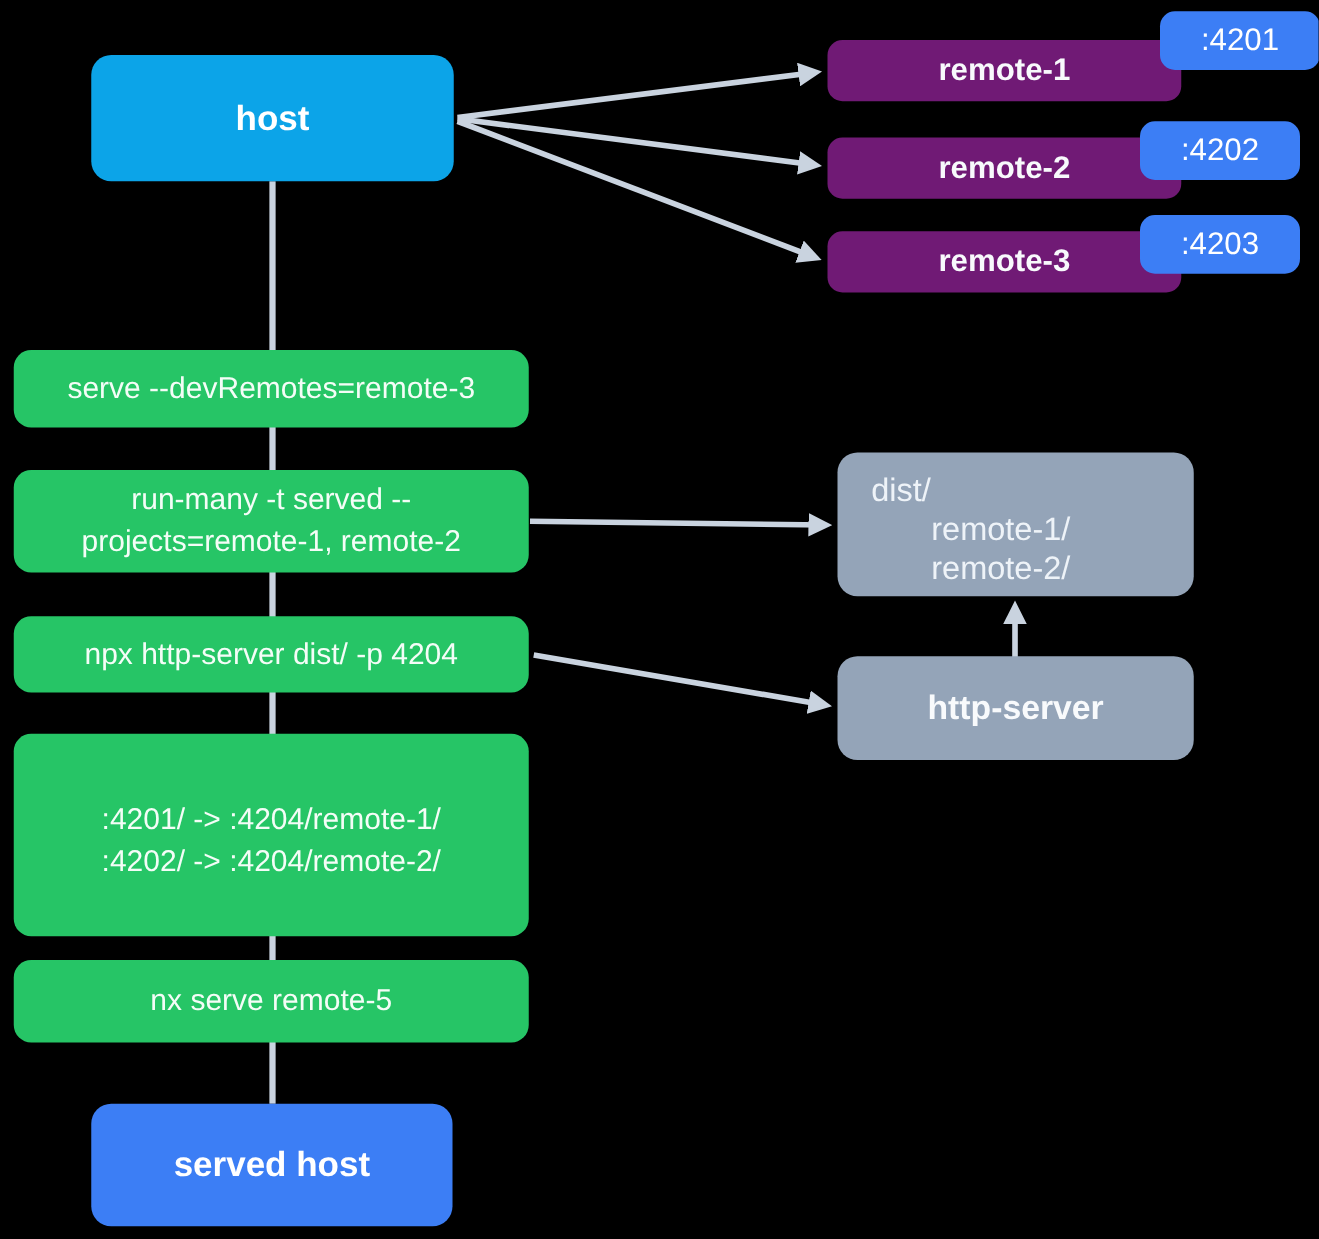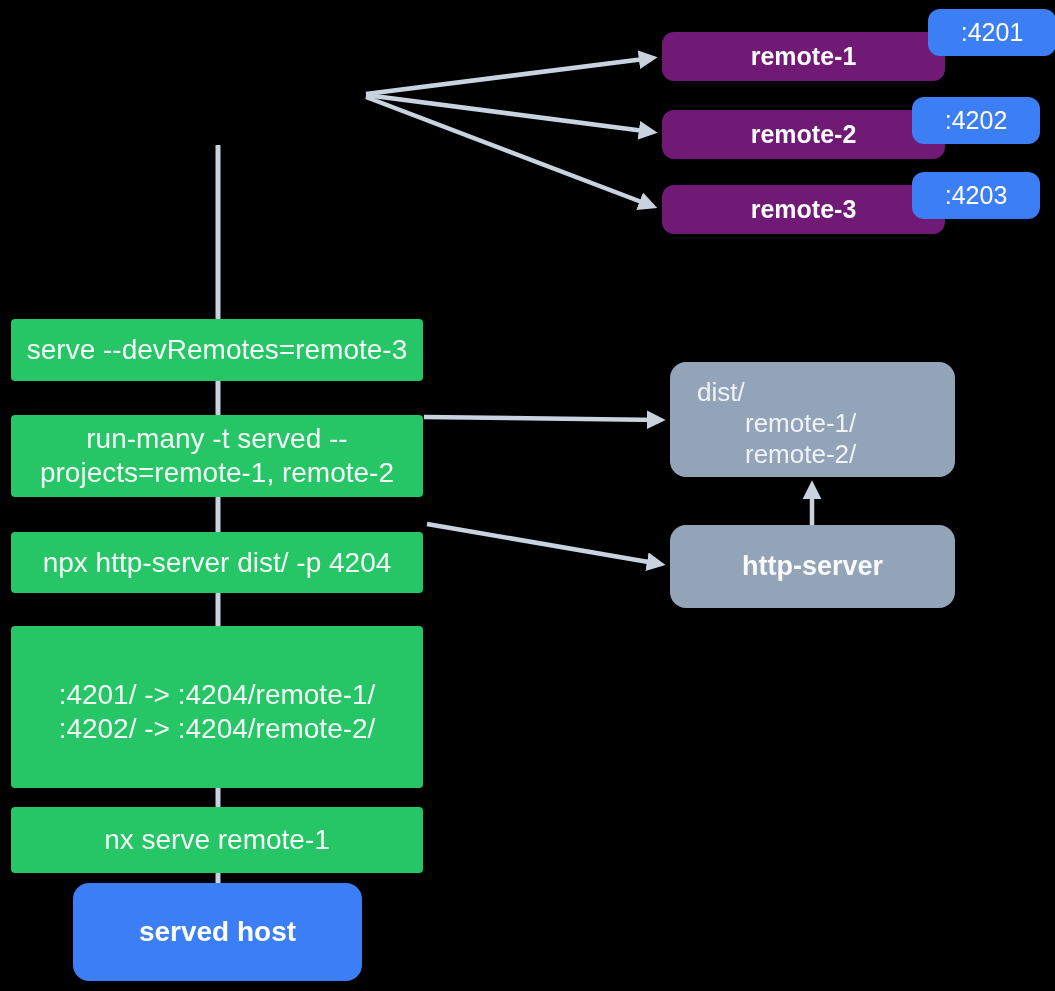--- a/index.html
+++ b/index.html
@@ -56,26 +56,25 @@
     background: #3C7EF5; border-radius: 12px;
     display: flex; align-items: center; justify-content: center;
     color: #ffffff; font-size: 25px; font-weight: 500;
   }
   .badge-1 { top: 9px; margin-left: 16px; }
   .badge-2 { top: 97px; }
   .badge-3 { top: 172px; }
   .cmd {
     position: absolute; z-index: 1;
     left: 11px; width: 412px;
-    background: #26C566; border-radius: 4px;
+    background: #26C566; border-radius: 14px;
     display: flex; flex-direction: column;
     align-items: center; justify-content: center;
-    color: #F4FDF7; font-size: 28px; line-height: 34px;
+    color: #F4FDF7; font-size: 24px; line-height: 34px;
     text-align: center;
-    margin-top: 39px;
   }
   .cmd-serve        { top: 280px; height: 62px; }
   .cmd-run-many     { top: 376px; height: 82px; }
   .cmd-http-server  { top: 493px; height: 61px; }
   .cmd-create-proxies { top: 587px; height: 148px; justify-content: flex-start; padding-top: 14px; }
   .cmd-nx-serve     { top: 768px; height: 66px; }
   .proxy-gap { height: 38px; }
   .node-dist {
     left: 670px; top: 362px; width: 285px; height: 115px;
     background: #94A4B8; border-radius: 16px;
@@ -105,20 +104,23 @@
     </defs>
     <line x1="218" y1="145" x2="218" y2="883" stroke="#C9D3DF" stroke-width="5"></line>
     <line x1="366" y1="94" x2="652" y2="58" stroke="#C9D3DF" stroke-width="4.5" marker-end="url(#arrowhead)"></line>
     <line x1="366" y1="95" x2="652" y2="132" stroke="#C9D3DF" stroke-width="4.5" marker-end="url(#arrowhead)"></line>
     <line x1="366" y1="97" x2="652" y2="206" stroke="#C9D3DF" stroke-width="4.5" marker-end="url(#arrowhead)"></line>
     <line x1="424" y1="417" x2="660" y2="420" stroke="#C9D3DF" stroke-width="4.5" marker-end="url(#arrowhead)"></line>
     <line x1="427" y1="524" x2="660" y2="564" stroke="#C9D3DF" stroke-width="4.5" marker-end="url(#arrowhead)"></line>
     <line x1="812" y1="528" x2="812" y2="486" stroke="#C9D3DF" stroke-width="4.5" marker-end="url(#arrowhead)"></line>
   </svg>
 
+  <div class="node node-host">
+    <span>host</span>
+  </div>
 
   <div class="remote-box remote-1">
     <span>remote-1</span>
   </div>
   <div class="port-badge badge-1">
     <span>:4201</span>
   </div>
 
   <div class="remote-box remote-2">
     <span>remote-2</span>
@@ -147,21 +149,21 @@
     <span>npx http-server dist/ -p 4204</span>
   </div>
 
   <div class="cmd cmd-create-proxies">
     <span class="proxy-gap"></span>
     <span>:4201/ -&gt; :4204/remote-1/</span>
     <span>:4202/ -&gt; :4204/remote-2/</span>
   </div>
 
   <div class="cmd cmd-nx-serve">
-    <span>nx serve remote-1</span>
+    <span>nx serve remote-5</span>
   </div>
 
   <div class="node node-dist">
     <span>dist/</span>
     <span class="dist-indent">remote-1/</span>
     <span class="dist-indent">remote-2/</span>
   </div>
 
   <div class="node node-http-server">
     <span>http-server</span>

